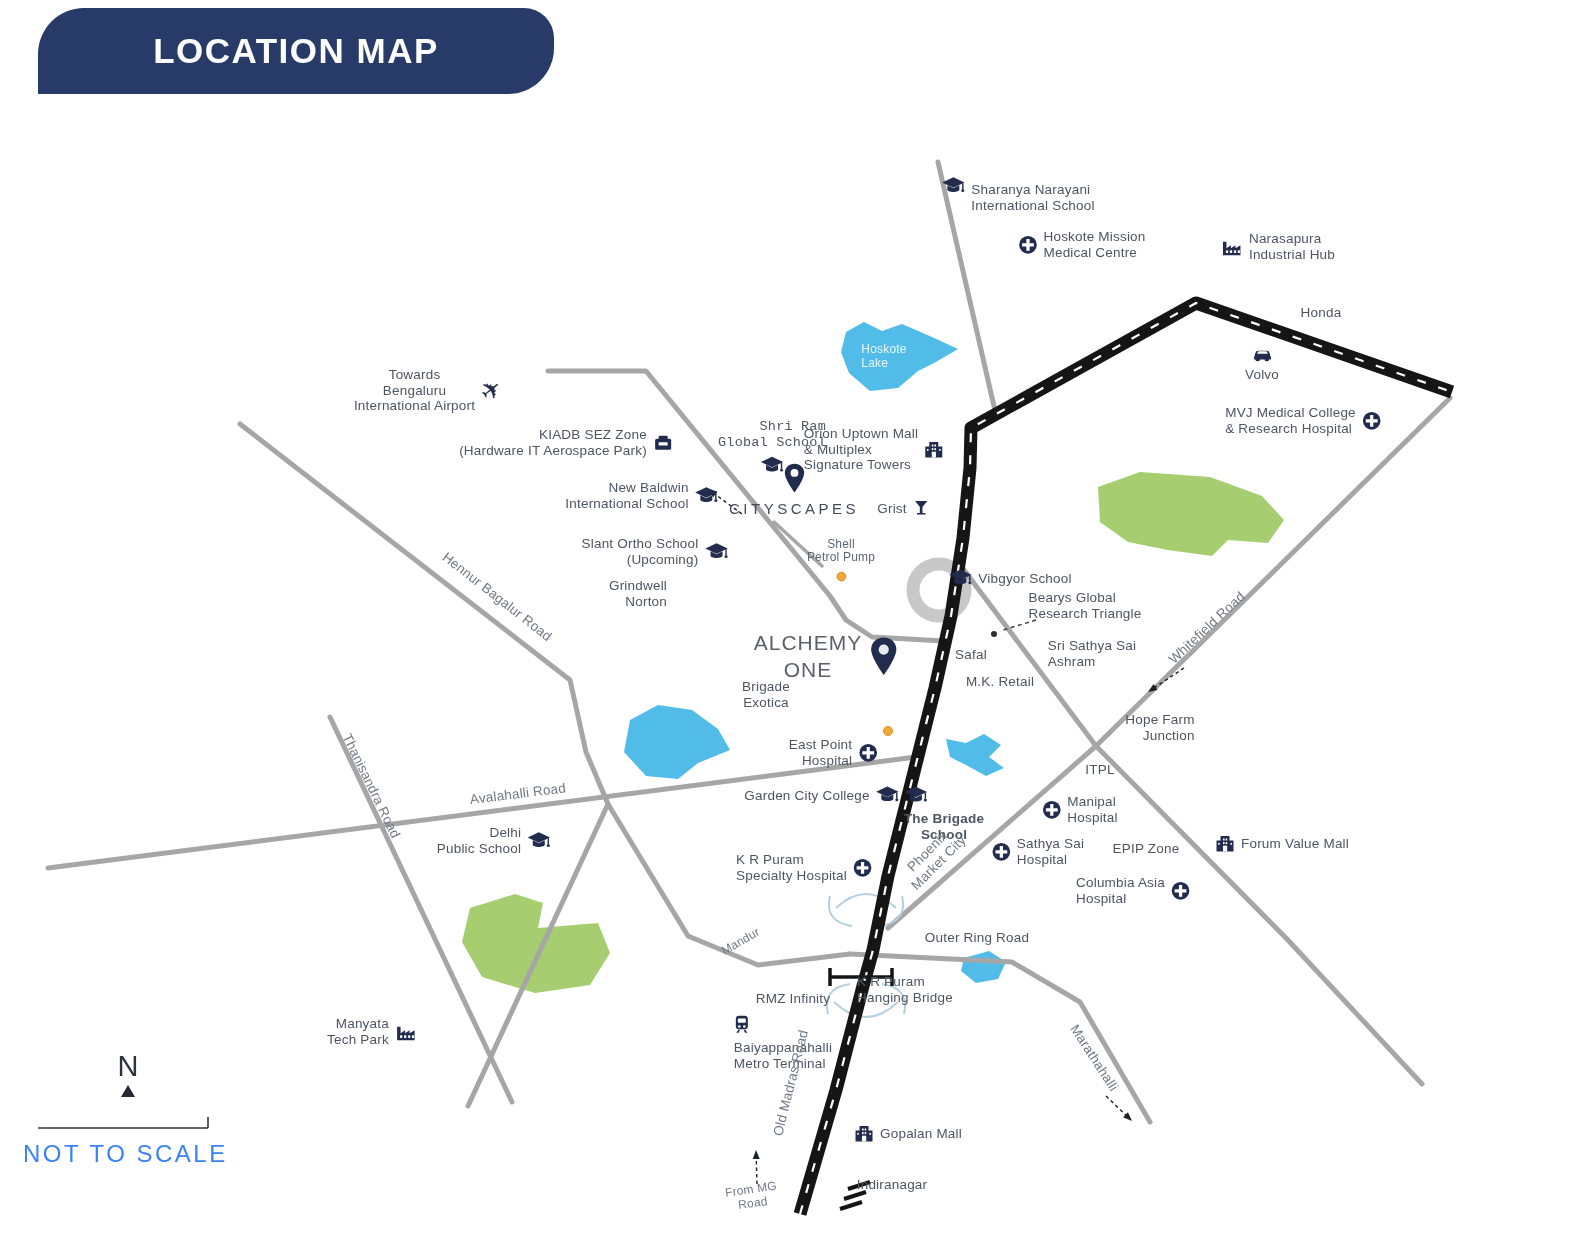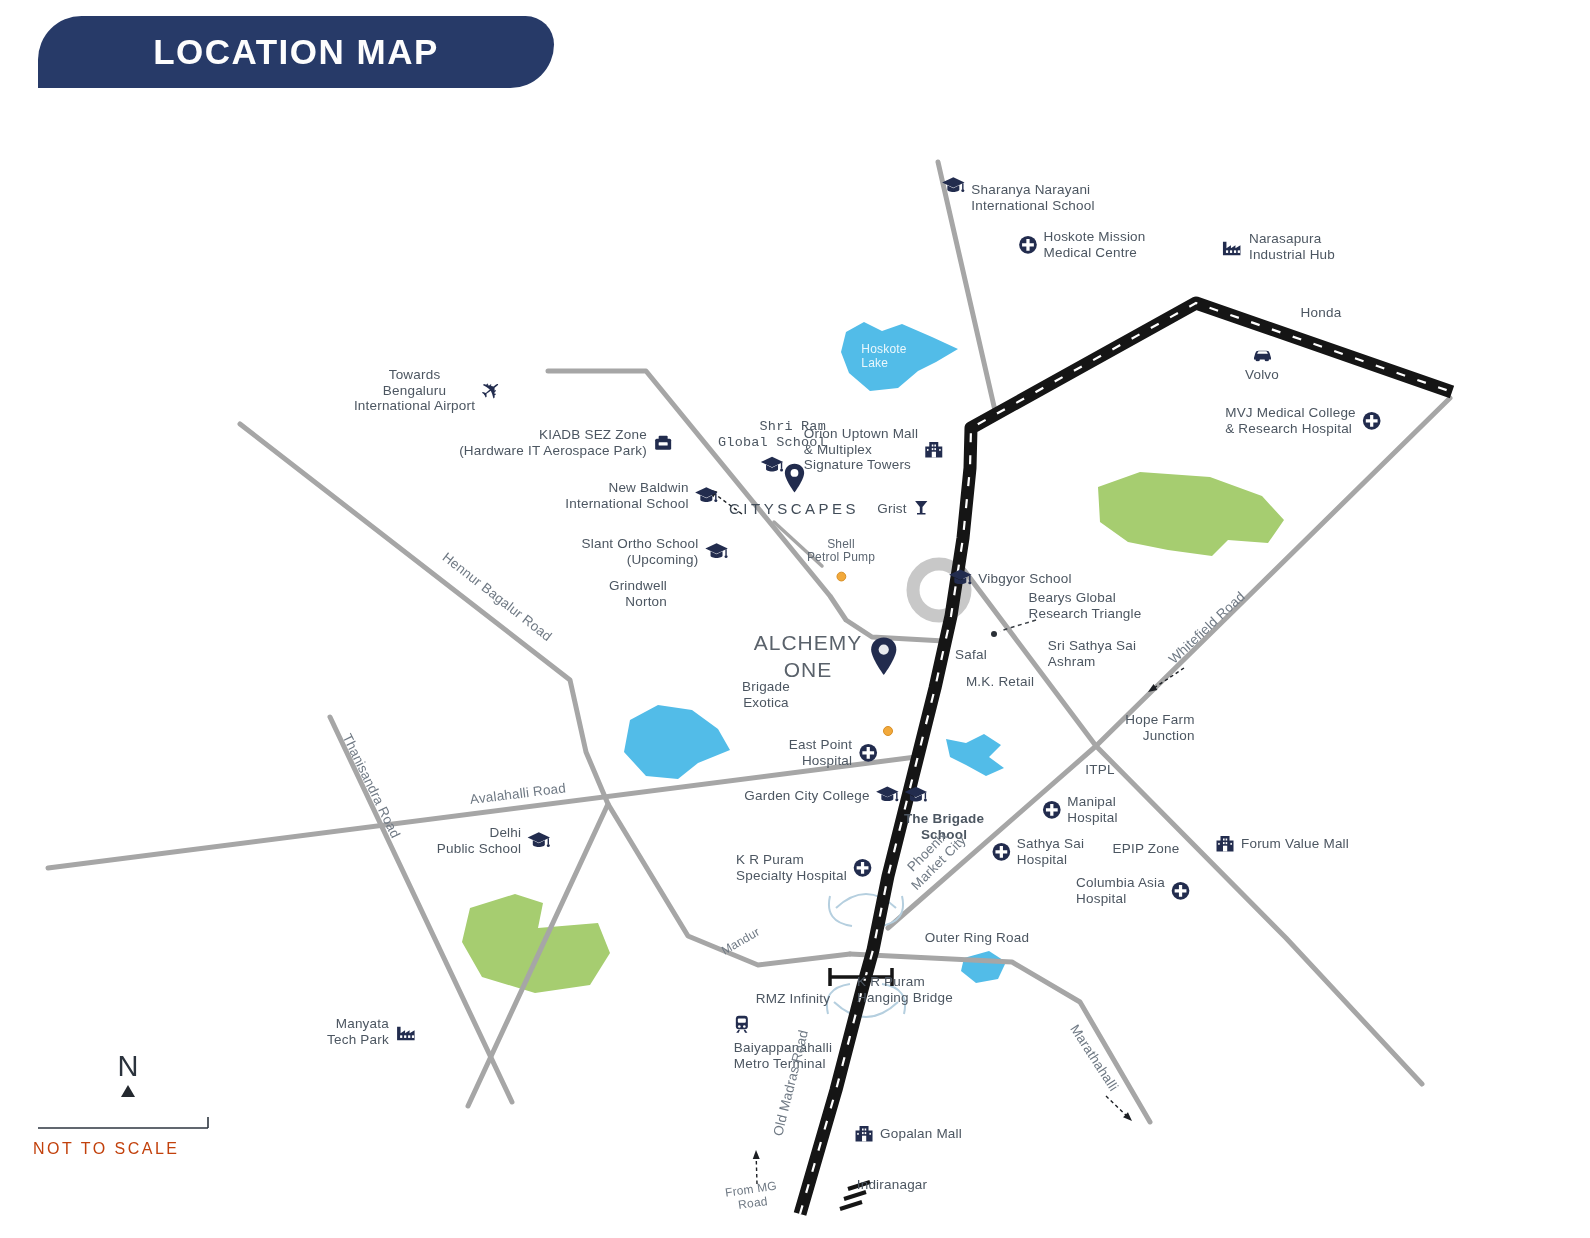--- a/index.html
+++ b/index.html
@@ -1,37 +1,37 @@
 <!DOCTYPE html>
 <html><head>
 <meta charset="utf-8">
 <style>
   html,body{margin:0;padding:0;background:#fff;}
   .stage{position:relative;width:1590px;height:1238px;background:#ffffff;overflow:hidden;
          font-family:"Liberation Sans","DejaVu Sans",sans-serif;}
   #map-svg{position:absolute;left:0;top:0;z-index:1;}
   #poi-layer{position:absolute;left:0;top:0;width:100%;height:100%;z-index:2;}
-  .banner{position:absolute;left:38px;top:16px;width:516px;height:72px;z-index:3;
+  .banner{position:absolute;left:38px;top:8px;width:516px;height:86px;z-index:3;
           border-radius:46px 30px 46px 0;display:flex;align-items:center;justify-content:center;}
   .banner span{color:#fdfdfd;font-size:35px;font-weight:bold;letter-spacing:1.5px;}
   .poi{position:absolute;display:flex;align-items:center;gap:6px;}
   .poi .lbl{font-size:13.5px;line-height:1.16;color:#4c5661;white-space:pre-line;letter-spacing:.2px;}
   .lbl.road{color:#6f7984;font-size:13.5px;}
   .lbl.road-sm{color:#6f7984;font-size:12px;}
   .lbl.tiny{font-size:12px;color:#5d6772;line-height:1.12;}
   .lbl.big{font-size:21px;color:#5a626b;letter-spacing:1px;line-height:1.28;}
   .lbl.city{font-size:15px;letter-spacing:3.5px;color:#414c58;font-weight:500;}
   .lbl.lake{font-size:12px;color:#eaf7fc;}
   .poi .icn{flex:0 0 auto;display:block;line-height:0;}
   .plane-glyph{font-size:25px;color:#222c4e;display:inline-block;transform:rotate(-38deg);line-height:1;}
   .north{position:absolute;left:108px;top:1052px;z-index:3;display:flex;flex-direction:column;align-items:center;width:40px;}
   .north .n-letter{font-size:29px;color:#2b333d;line-height:1;}
   .north .tri{width:0;height:0;border-left:7px solid transparent;border-right:7px solid transparent;
               border-bottom:12px solid #23282e;margin-top:4px;}
-  .nts{position:absolute;left:33px;top:1140px;z-index:3;font-size:16px;letter-spacing:2.5px;color:#c2410c;}
+  .nts{position:absolute;left:23px;top:1140px;z-index:3;font-size:24px;letter-spacing:2.5px;color:#3b82f6;}
 </style>
 </head>
 <body>
 
 <div class="stage">
   <div class="banner" id="banner" style="background: rgb(39, 58, 104);">
     <span>LOCATION MAP</span>
   </div>
   <svg id="map-svg" width="1590" height="1238" viewBox="0 0 1590 1238">
       <polygon points="1098,487 1140,472 1210,477 1262,496 1284,520 1268,543 1228,540 1212,556 1168,550 1128,542 1100,522" fill="#a6cd70"></polygon>

